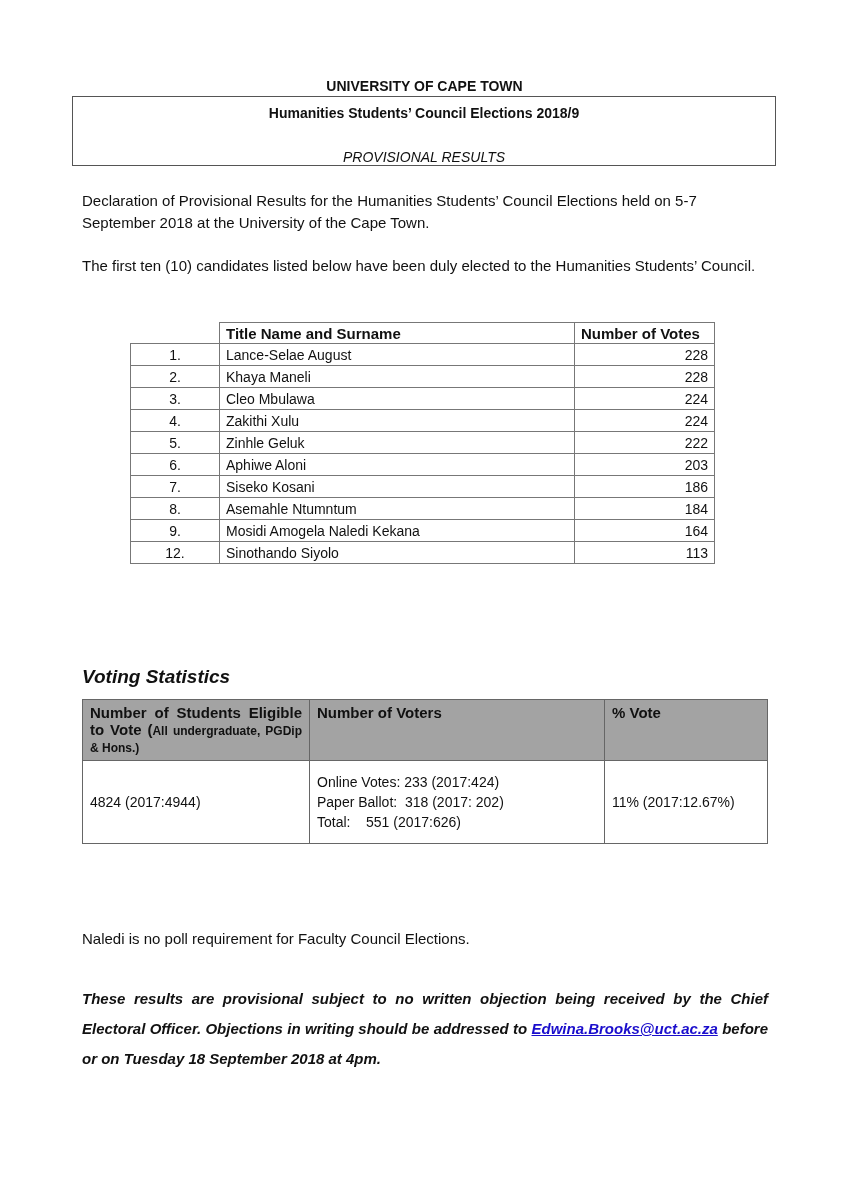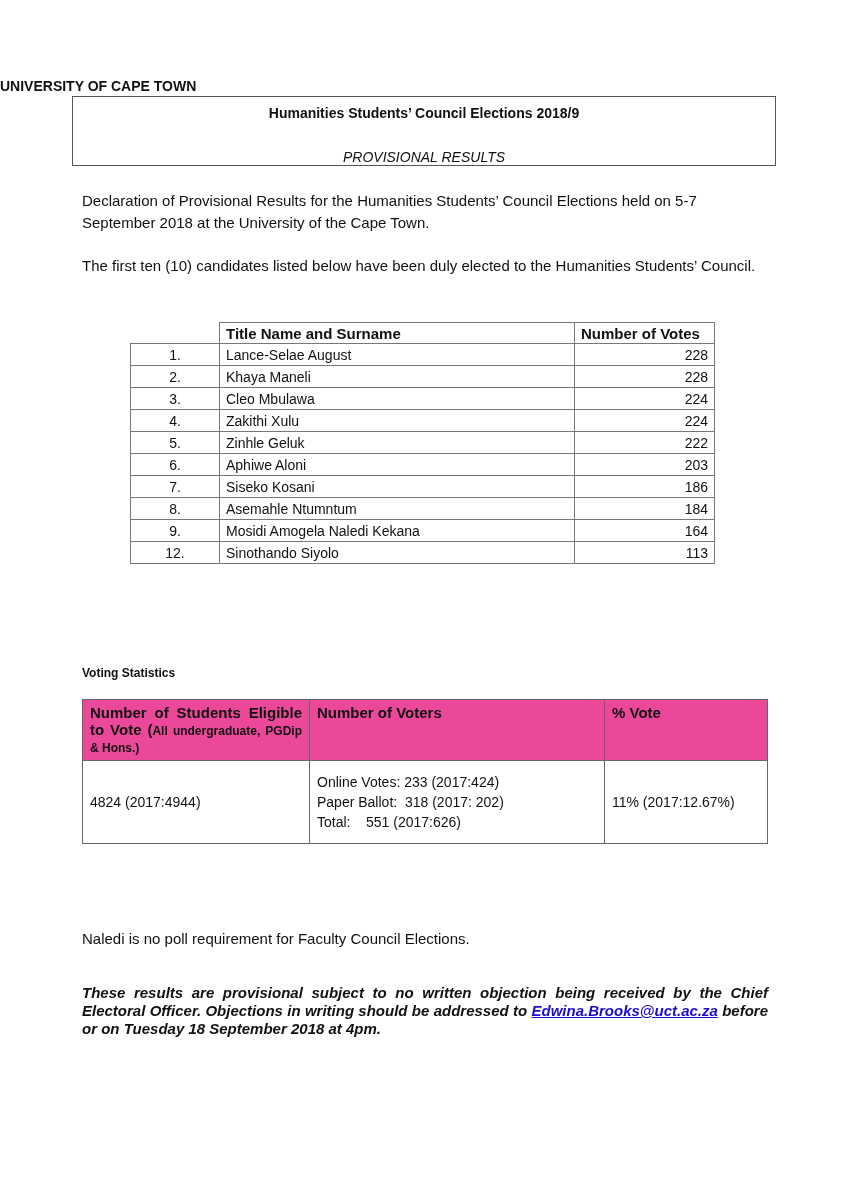--- a/index.html
+++ b/index.html
@@ -1,40 +1,40 @@
 <!DOCTYPE html>
 <html><head>
   <meta charset="utf-8">
   <style>
     html, body { margin:0; padding:0; background:#ffffff; }
     body { width:849px; height:1200px; position:relative; font-family:"Liberation Sans", sans-serif; color:#111; overflow:hidden; }
     .abs { position:absolute; }
-    .uni-title { left:0; width:849px; top:78px; text-align:left; font-weight:bold; font-size:14px; }
+    .uni-title { left:0; width:849px; top:78px; text-align:center; font-weight:bold; font-size:14px; }
     .header-box { left:72px; top:96px; width:704px; height:70px; border:1px solid #555; box-sizing:border-box; }
     .header-box .sub { position:absolute; left:0; right:0; top:8px; text-align:center; font-weight:bold; font-size:14px; }
     .header-box .prov { position:absolute; left:0; right:0; top:52px; text-align:center; font-weight:normal; font-style:italic; font-size:14px; }
     .para { left:82px; width:680px; font-size:15px; line-height:22px; }
     table { border-collapse:collapse; }
     .results { left:130px; top:322px; font-size:14px; }
     .results td { border:1px solid #777; height:21px; padding:0 6px;margin-top:22px; }
     .results .hdr td { font-weight:bold; font-size:15px; height:20px; }
     .results .hdr td.blank { border:none; border-bottom:1px solid #777; }
     .results td.num { width:76px; text-align:center; }
     .results td.name { width:342px; }
     .results td.votes { width:127px; text-align:right; }
     .results tr.cutoff td { border-bottom:3px solid #000; }
-    .vs-title { left:82px; top:666px; font-size:12px; font-weight:bold; }
+    .vs-title { left:82px; top:666px; font-size:19px; font-weight:bold; font-style:italic; }
     .stats { left:82px; top:699px; width:686px; font-size:14px; }
     .stats td { border:1px solid #666; vertical-align:top; padding:4px 7px; }
-    .stats tr.hdr td { background:#ec4899; font-weight:bold; font-size:15px; height:52px; }
+    .stats tr.hdr td { background:#a3a3a3; font-weight:bold; font-size:15px; height:52px; }
     .stats tr.body td { height:74px; vertical-align:middle; line-height:20px; }
     .small { font-size:12px; }
     .just { text-align:justify; }
     .note { left:82px; top:930px; font-size:15px; }
-    .disclaimer { left:82px; top:984px; width:686px; font-size:15px; line-height:18px; font-weight:bold; font-style:italic; text-align:justify; }
+    .disclaimer { left:82px; top:984px; width:686px; font-size:15px; line-height:30px; font-weight:bold; font-style:italic; text-align:justify; }
     .disclaimer a { color:#1a0dcc; text-decoration:underline; }
   </style>
 </head>
 <body>
 
 <div class="abs uni-title">UNIVERSITY OF CAPE TOWN</div>
 <div class="abs header-box">
   <div class="sub">Humanities Students’ Council Elections 2018/9</div>
   <div class="prov">PROVISIONAL RESULTS</div>
 </div>

